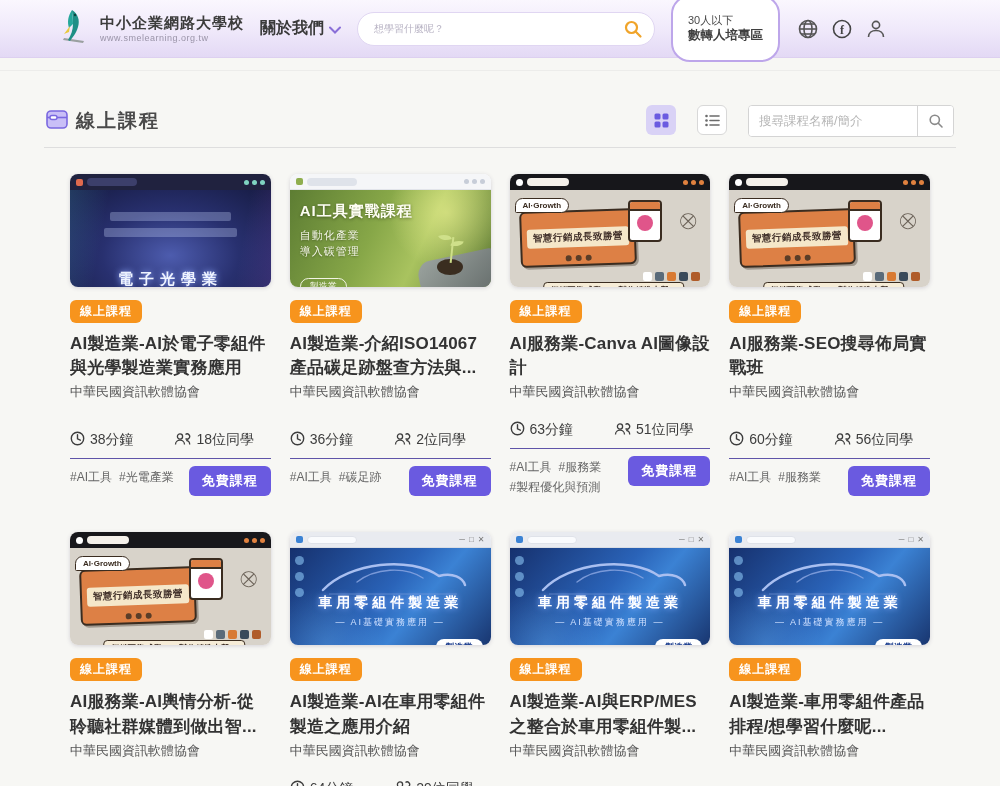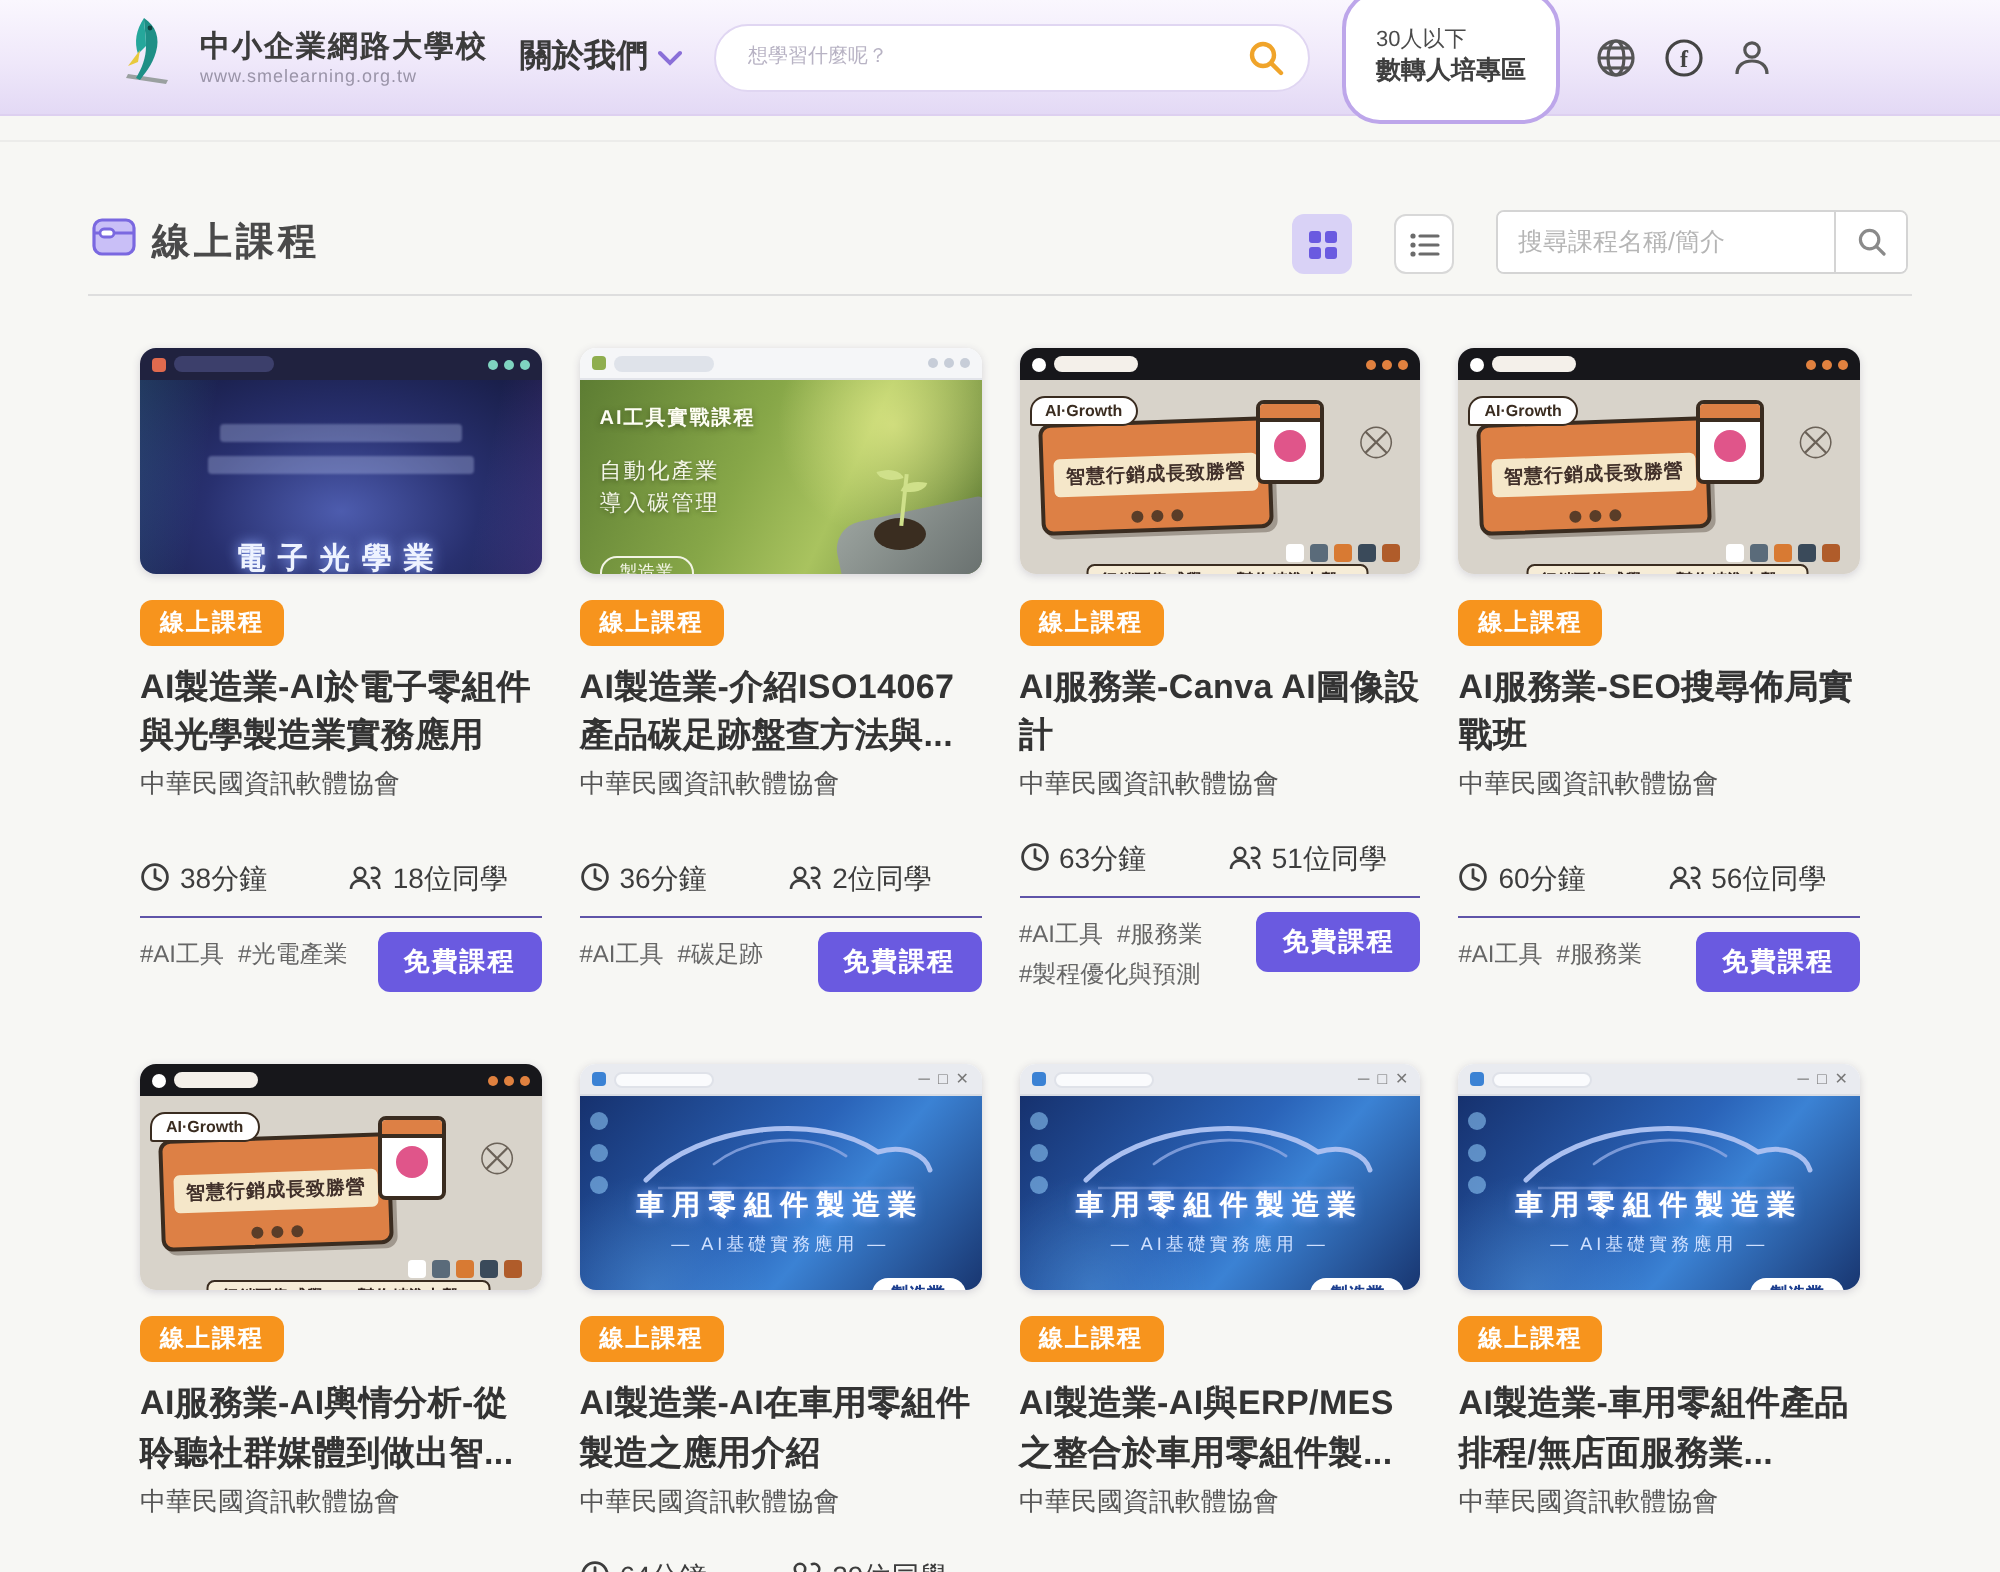--- a/index.html
+++ b/index.html
@@ -33,21 +33,21 @@
   .dtx .l2 { display:block; font-size:12.5px; font-weight:bold; color:#3f3f3f; }
   .hicons { display:flex; align-items:center; gap:10px; flex:0 0 auto; }
   .hicon { width:24px; height:24px; cursor:pointer; display:flex; align-items:center; justify-content:center; }
 
   
   .hairline { width:100%; border-bottom:1px solid #ececea; margin-top:12px; }
   main { width:912px; margin:0 auto; padding-top:34px; }
   .section-head { display:flex; align-items:center; justify-content:space-between; padding:0 2px 10px; border-bottom:1px solid #dedede; }
   .stitle { display:flex; align-items:center; gap:8px; }
   .stitle h1 { font-size:19px; font-weight:bold; color:#4a4a4a; letter-spacing:2px; }
-  .controls { display:flex; align-items:flex-end; gap:21px; }
+  .controls { display:flex; align-items:flex-start; gap:21px; }
   .view-btn { width:30px; height:30px; border-radius:6px; display:flex; align-items:center; justify-content:center; cursor:pointer; border:1px solid transparent; }
   .view-btn.grid-active { background:#d9d2f6; }
   .view-btn.list { background:#fff; border:1px solid #d8d8d8; }
   .csearch { display:flex; height:32px; border:1px solid #d4d4d4; border-radius:4px; background:#fff; overflow:hidden; }
   .csearch input { border:none; outline:none; width:168px; padding:0 10px; font-size:12.5px; color:#444; font-family:inherit; }
   .csearch input::placeholder { color:#b5b5b5; }
   .csearch button { width:36px; border:none; border-left:1px solid #d4d4d4; background:#fff; cursor:pointer; display:flex; align-items:center; justify-content:center; }
 
   
   .grid { display:grid; grid-template-columns:repeat(4,1fr); column-gap:19px; row-gap:36px; padding:26px 26px 0; }
@@ -85,21 +85,21 @@
   
   .green-bg { height:100%; background:
       radial-gradient(circle at 78% 20%, rgba(255,255,160,.5) 0%, rgba(255,255,160,0) 32%),
       linear-gradient(115deg,#5d7d33 0%,#87a748 40%,#a9c35f 62%,#55712e 100%); position:relative; }
   .ghand { position:absolute; right:-8px; bottom:-10px; width:78px; height:58px; background:linear-gradient(145deg,#9aa0a6,#5d6268); border-radius:14px 4px 0 0; transform:rotate(-12deg); opacity:.9; }
   .gsoil { position:absolute; right:28px; bottom:28px; width:26px; height:16px; background:#3a2d20; border-radius:50%; }
   .gstem { position:absolute; right:38px; bottom:40px; width:2px; height:26px; background:#cfe08a; transform:rotate(6deg); }
   .gleaf { position:absolute; width:12px; height:7px; background:#cfe08a; border-radius:0 100% 0 100%; }
   .gleaf.l1 { right:40px; bottom:62px; transform:rotate(-18deg); }
   .gleaf.l2 { right:28px; bottom:56px; transform:scaleX(-1) rotate(-14deg); }
-  .gheading { position:absolute; left:10px; top:12px; font-size:10px; font-weight:bold; color:#fdfdf3; text-shadow:0 1px 3px rgba(30,40,10,.5); letter-spacing:1px; }
+  .gheading { position:absolute; left:10px; top:12px; font-size:15px; font-weight:bold; color:#fdfdf3; text-shadow:0 1px 3px rgba(30,40,10,.5); letter-spacing:1px; }
   .gline { position:absolute; left:10px; font-size:11px; color:#f4f6e8; text-shadow:0 1px 2px rgba(30,40,10,.45); letter-spacing:1px; }
   .gline.one { top:38px; } .gline.two { top:54px; }
   .gbadge { position:absolute; left:10px; bottom:8px; border:1px solid #f2f4e4; color:#f2f4e4; border-radius:10px; font-size:9px; padding:1px 9px; }
 
   
   .orange-bg { height:100%; background:#d8d3ca; position:relative; }
   .obubble { position:absolute; left:5px; top:8px; background:#fff; border:1.5px solid #3a2c20; border-radius:10px 10px 10px 2px; font-size:8px; font-weight:bold; color:#3a2c20; padding:2px 7px; z-index:3; }
   .opanel { position:absolute; left:10px; top:20px; width:116px; height:56px; background:#dd8045; border:2px solid #3a2c20; border-radius:6px; transform:rotate(-2deg); z-index:2; box-shadow:2px 2px 0 rgba(58,44,32,.35); }
   .oheading { margin:16px 5px 0; background:#f5e7c9; border-radius:3px; padding:3px 1px; font-size:9.5px; font-weight:bold; color:#41302a; text-align:center; letter-spacing:.5px; }
   .opanel .odots { position:absolute; bottom:3px; left:50%; transform:translateX(-50%); display:flex; gap:4px; }
@@ -720,18 +720,18 @@
           </svg>
           <div class="cheading">車用零組件製造業</div>
           <div class="csub">AI基礎實務應用</div>
           <div class="cbadge">製造業</div>
         </div>
       </div>
 
     </div>
 
     <span class="badge">線上課程</span>
-    <h2 class="ctitle">AI製造業-車用零組件產品排程/無店面服務業...</h2>
+    <h2 class="ctitle">AI製造業-車用零組件產品排程/想學習什麼呢...</h2>
     <div class="org">中華民國資訊軟體協會</div>
 
   </article>
 </div>
 </main>
 
 </body></html>

